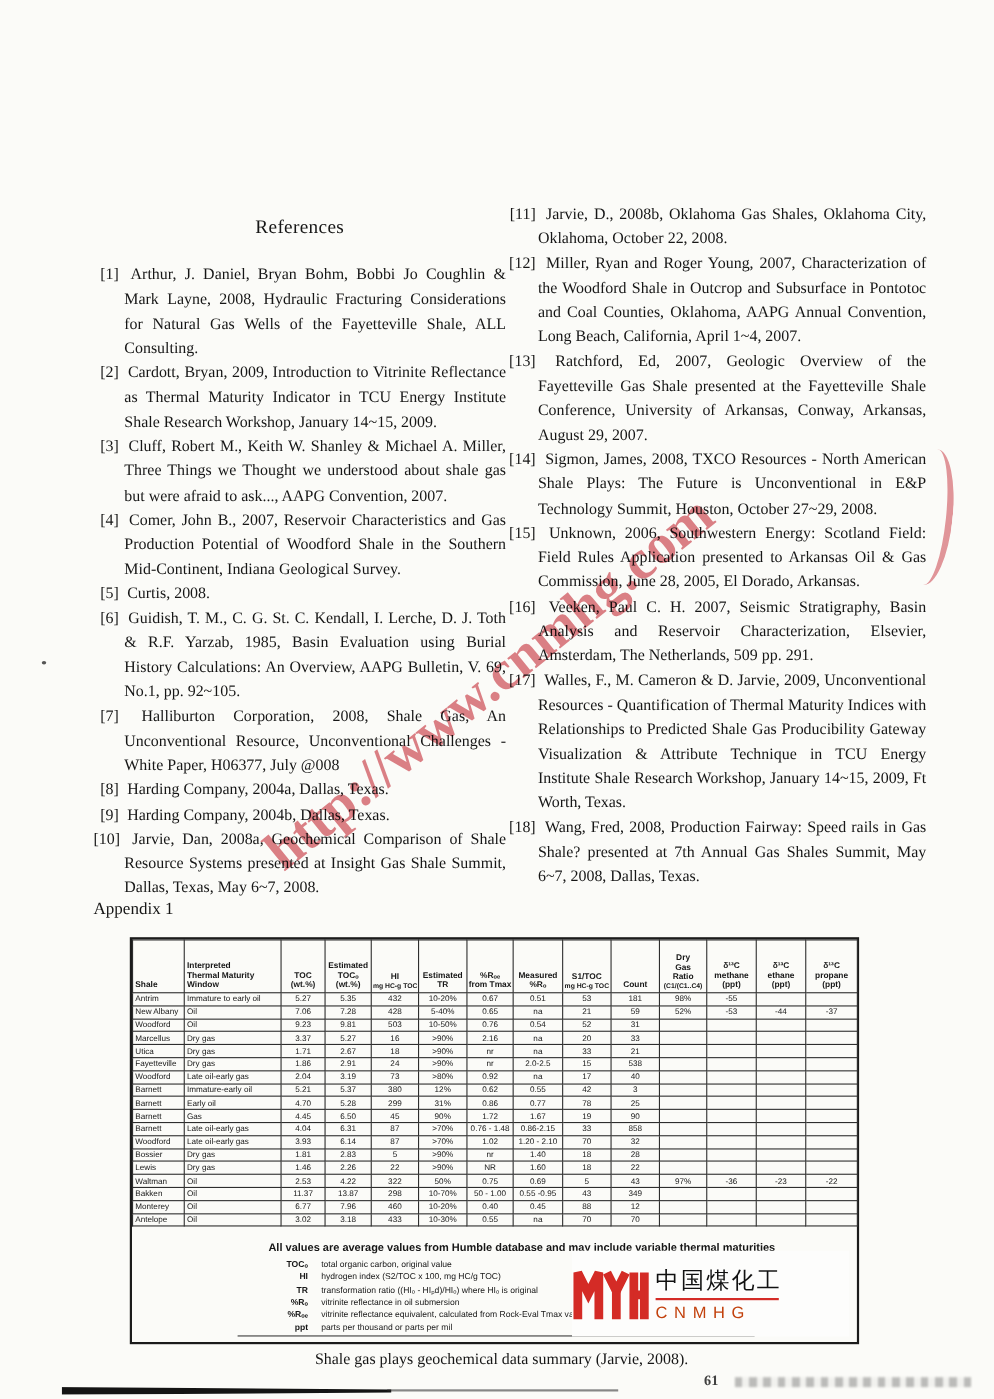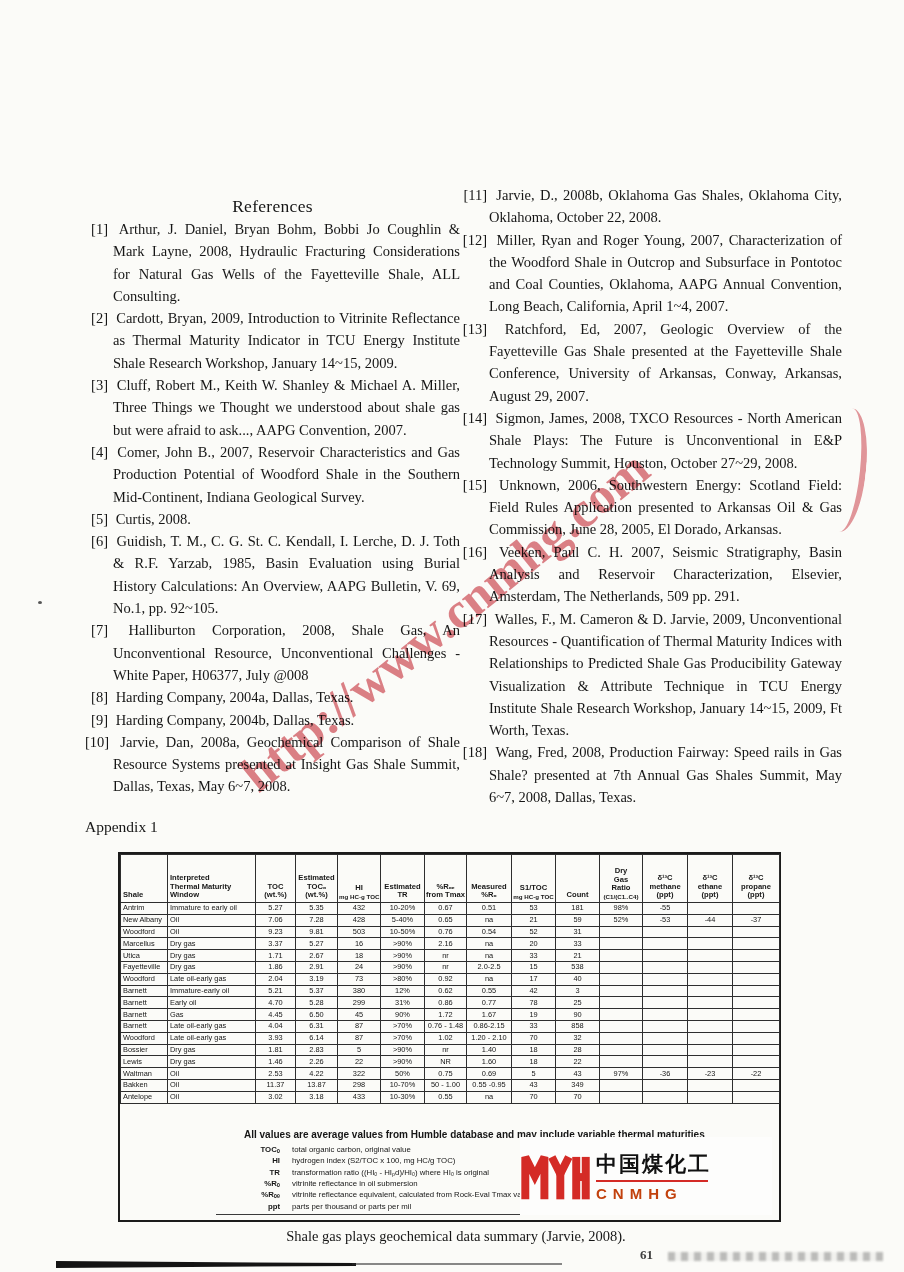--- a/index.html
+++ b/index.html
@@ -2,21 +2,21 @@
 <html><head>
 <meta charset="utf-8">
 <style>
   html,body{margin:0;padding:0;}
   body{width:904px;height:1272px;background:#fbfbf8;position:relative;overflow:hidden;
        font-family:"Liberation Serif", serif;color:#161616;}
   .abs{position:absolute;}
 
   
   #refs-title{left:85px;top:196px;width:375px;text-align:center;font-size:17.5px;letter-spacing:.3px;}
-  #col-left{left:85px;top:218px;width:375px;}
+  #col-left{left:85px;top:239px;width:375px;}
   #col-right{left:461px;top:184px;width:381px;}
   .ref{font-size:14.5px;line-height:22.3px;text-align:justify;padding-left:28px;text-indent:-28px;}
   .refnum{display:inline-block;min-width:23px;text-align:right;text-indent:0;margin-right:4px;}
   #col-right .refnum{min-width:26px;}
 
   
   #appendix-label{left:85px;top:818px;font-size:15.5px;}
 
   #table-wrap{left:118px;top:852px;width:659px;height:366px;border:2px solid #1b1b1b;
               background:transparent;font-family:"Liberation Sans", sans-serif;}
@@ -33,21 +33,21 @@
   #footnotes{position:absolute;left:0;top:271px;width:655px;height:93px;font-family:"Liberation Sans", sans-serif;}
   #fn-intro{position:absolute;left:124px;top:4px;font-size:10px;font-weight:bold;width:520px;}
   .fn-row{position:absolute;left:96px;width:470px;font-size:7.8px;line-height:10px;}
   .fn-abbr{display:inline-block;width:64px;text-align:right;font-weight:bold;padding-right:12px;}
   .fn-last{border-bottom:1px solid #3a3a3a;padding-bottom:2px;width:470px;}
 
   
   #logo{position:absolute;left:400px;top:12px;width:252px;height:78px;background:#fdfdfc;z-index:30;
         display:flex;align-items:center;}
   #logo-mark{flex:0 0 70px;height:56px;}
-  #logo-right{margin-left:6px;font-weight:bold;}
+  #logo-right{margin-left:6px;}
   #logo-cn{font-size:21px;color:#111;letter-spacing:2px;font-family:"DejaVu Sans", sans-serif;}
   #logo-rule{height:2px;background:#d42b26;width:112px;margin:2px 0 3px 0;}
   #logo-en{font-size:15px;color:#c2410c;letter-spacing:6px;font-family:"Liberation Sans", sans-serif;}
 
   
   #watermark{left:150px;top:592px;width:590px;text-align:center;transform:rotate(-39deg);
              font-size:51px;font-weight:bold;color:rgba(195,25,38,.55);white-space:nowrap;
              z-index:40;mix-blend-mode:multiply;pointer-events:none;font-family:"Liberation Serif", serif;}
   #wm-squiggle{left:826px;top:408px;width:34px;height:124px;border-right:6px solid rgba(195,25,38,.45);
                border-radius:50%;transform:rotate(6deg);z-index:40;mix-blend-mode:multiply;}
@@ -427,20 +427,36 @@
           <td>50 - 1.00</td>
           <td>0.55 -0.95</td>
           <td>43</td>
           <td>349</td>
           <td></td>
           <td></td>
           <td></td>
           <td></td>
         </tr>
         <tr>
+          <td class="l">Monterey</td>
+          <td class="l">Oil</td>
+          <td>6.77</td>
+          <td>7.96</td>
+          <td>460</td>
+          <td>10-20%</td>
+          <td>0.40</td>
+          <td>0.45</td>
+          <td>88</td>
+          <td>12</td>
+          <td></td>
+          <td></td>
+          <td></td>
+          <td></td>
+        </tr>
+        <tr>
           <td class="l">Antelope</td>
           <td class="l">Oil</td>
           <td>3.02</td>
           <td>3.18</td>
           <td>433</td>
           <td>10-30%</td>
           <td>0.55</td>
           <td>na</td>
           <td>70</td>
           <td>70</td>

